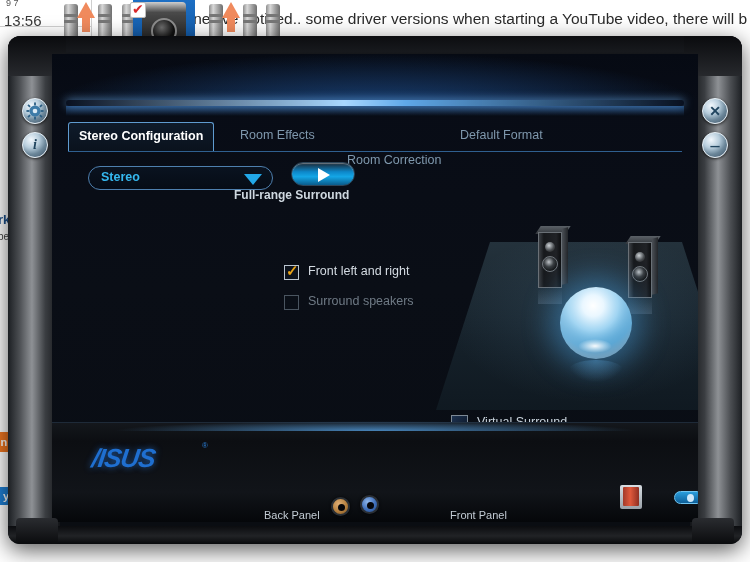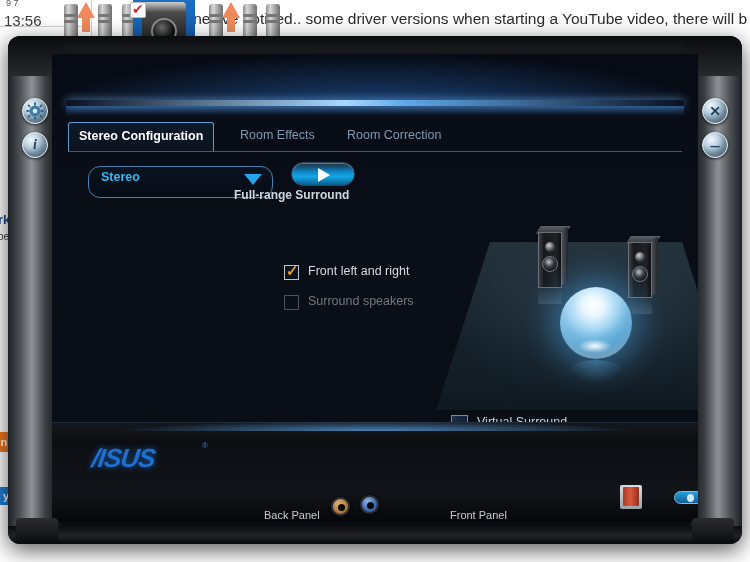--- a/index.html
+++ b/index.html
@@ -209,21 +209,21 @@
   }
   .tab.active {
     color:#ffffff; font-weight:bold;
     border:1px solid #5f9bd0; border-bottom:none;
     background:linear-gradient(180deg,#0f1b2b,#0a121d);
     border-radius:3px 3px 0 0;
   }
 
   
   .dropdown {
-    position:absolute; left:36px; top:112px; width:185px; height:32px;
+    position:absolute; left:36px; top:112px; width:185px; height:24px;
     background:linear-gradient(180deg,#0a1320,#060c16);
     border:1.4px solid #4e7fae; border-radius:12px;
     cursor:pointer;
   }
   .dropdown .val {
     position:absolute; left:12px; top:3px;
     font-size:12.5px; font-weight:bold; color:#35b8ef;
   }
   .caret {
     position:absolute; right:10px; top:7px;
@@ -517,22 +517,25 @@
     <div class="glowbar"></div>
     <div class="glowbar2"></div>
 
     <div class="tabbar">
       <div class="tab active" style="left:0px;">
         <span>Stereo Configuration</span>
       </div>
       <div class="tab" style="left:162px;">
         <span>Room Effects</span>
       </div>
-      <div class="tab" style="left:269px;">
+      <div class="tab" style="left:269px;margin-top:25px;">
         <span>Room Correction</span>
+      </div>
+      <div class="tab" style="left:382px;">
+        <span>Default Format</span>
       </div>
     </div>
 
     <div class="dropdown">
       <span class="val">Stereo</span>
       <span class="caret"></span>
     </div>
 
     <div class="playbtn">
       <span class="tri"></span>

